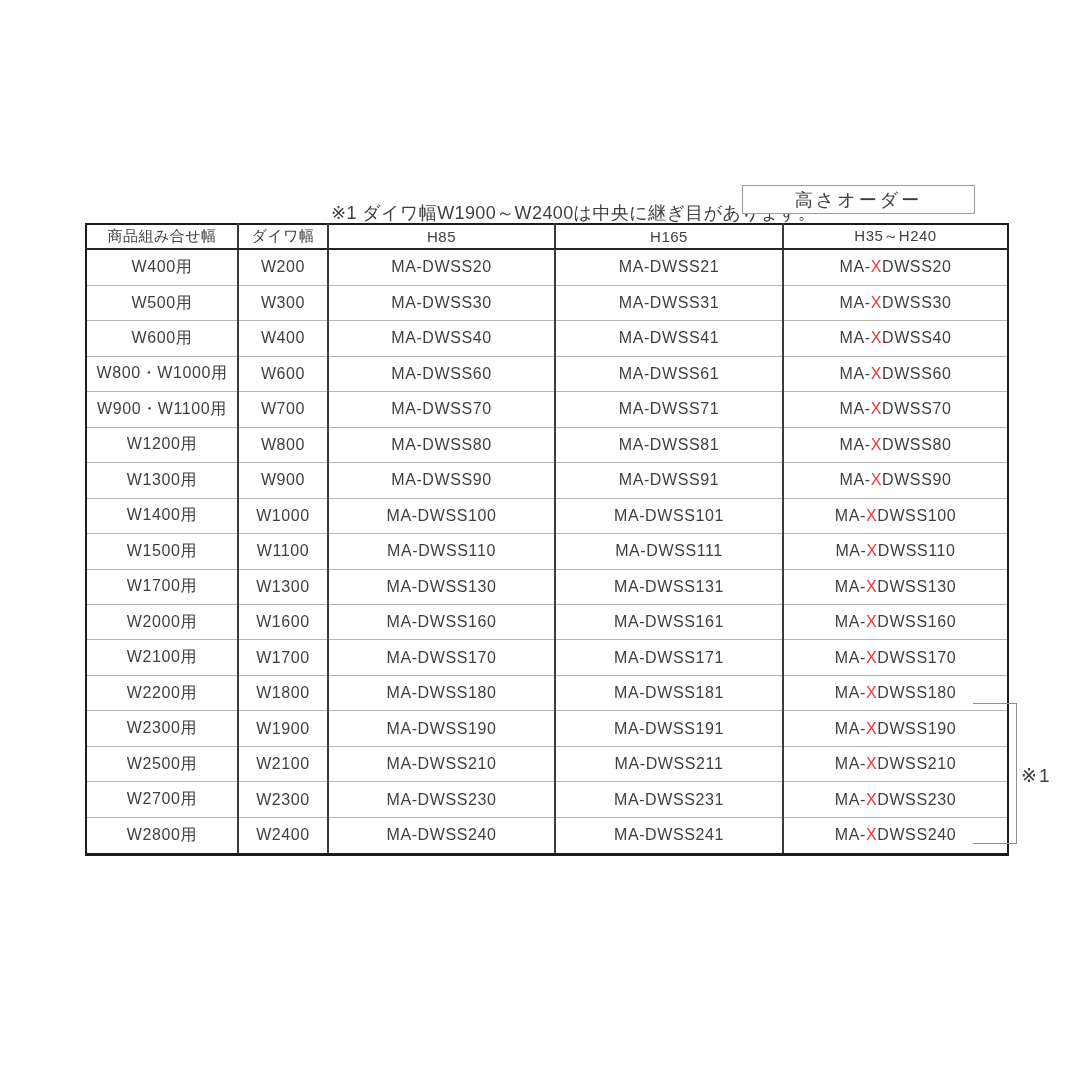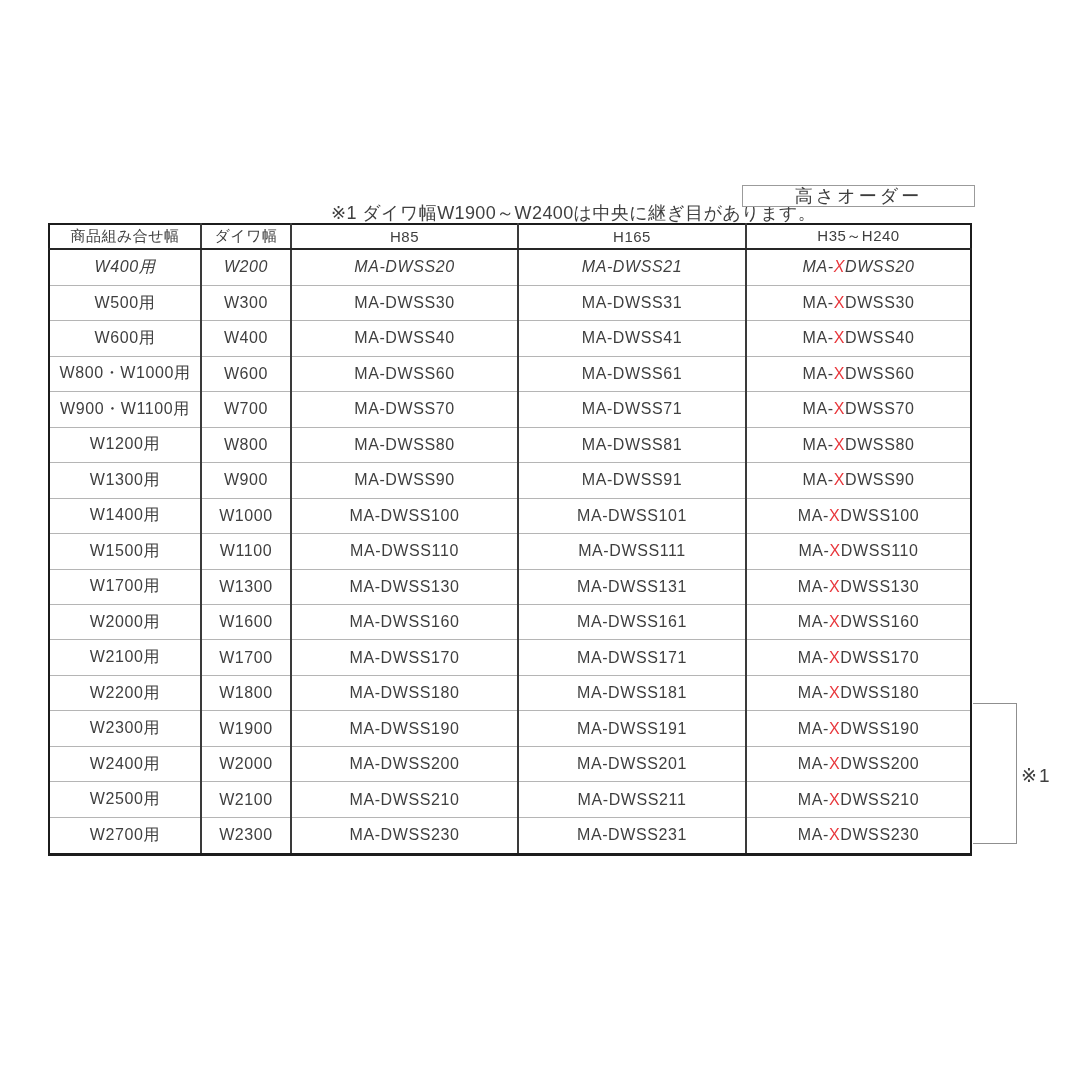--- a/index.html
+++ b/index.html
@@ -18,60 +18,60 @@
     font-size: 18px;
     letter-spacing: 0.4px;
     color: #3f3f3f;
     white-space: nowrap;
     margin-top: 9px;
   }
 
   .order-box {
     position: absolute;
     left: 742px; top: 185px;
-    width: 233px; height: 22px;
+    width: 233px; height: 29px;
     border: 1px solid #9b9b9b;
     background: #ffffff;
     display: flex; align-items: center; justify-content: center;
   }
   .order-box span {
     font-size: 18px;
     letter-spacing: 3px;
     color: #3c3c3c;
   }
 
   table.spec {
     position: absolute;
     left: 48px; top: 223px;
     width: 922px; height: 633px;
     border-collapse: collapse;
     table-layout: fixed;
     background: #ffffff;
   }
-  table.spec { border: 2px solid #1c1c1c; border-bottom-width: 3px; }
+  table.spec { border: 2px solid #1c1c1c; border-bottom-width: 3px; margin-left: 37px; }
   table.spec th, table.spec td {
     text-align: center;
     vertical-align: middle;
     font-weight: normal;
     color: #3f3f3f;
     overflow: hidden;
     white-space: nowrap;
   }
   table.spec th {
     height: 25px;
     font-size: 15px;
     border-bottom: 2px solid #262626;
     letter-spacing: 0.5px;
   }
   table.spec td {
     font-size: 16px;
     border-top: 1px solid #b5b5b5;
     letter-spacing: 0.6px;
   }
-  table.spec tbody tr:first-child td { border-top: none; font-style: italic; }
+  table.spec tbody tr:first-child td { border-top: none; }
   table.spec th + th, table.spec td + td { border-left: 2px solid #3a3a3a; }
   td .red, .red { color: #e8383d; }
 
   .bracket {
     position: absolute;
     left: 973px; top: 703px;
     width: 44px; height: 141px;
     border-top: 1px solid #8f8f8f;
     border-right: 1px solid #8f8f8f;
     border-bottom: 1px solid #8f8f8f;
@@ -206,39 +206,39 @@
           <td>MA-<span class="red">X</span>DWSS180</td>
         </tr>
         <tr>
           <td>W2300用</td>
           <td>W1900</td>
           <td>MA-DWSS190</td>
           <td>MA-DWSS191</td>
           <td>MA-<span class="red">X</span>DWSS190</td>
         </tr>
         <tr>
-          <td>W2400用</td>
-          <td>W2000</td>
-          <td>MA-DWSS200</td>
-          <td>MA-DWSS201</td>
-          <td>MA-<span class="red">X</span>DWSS200</td>
-        </tr>
-        <tr>
           <td>W2500用</td>
           <td>W2100</td>
           <td>MA-DWSS210</td>
           <td>MA-DWSS211</td>
           <td>MA-<span class="red">X</span>DWSS210</td>
         </tr>
         <tr>
           <td>W2700用</td>
           <td>W2300</td>
           <td>MA-DWSS230</td>
           <td>MA-DWSS231</td>
           <td>MA-<span class="red">X</span>DWSS230</td>
         </tr>
+        <tr>
+          <td>W2800用</td>
+          <td>W2400</td>
+          <td>MA-DWSS240</td>
+          <td>MA-DWSS241</td>
+          <td>MA-<span class="red">X</span>DWSS240</td>
+        </tr>
       </tbody>
   </table>
 
   <div class="bracket"></div>
   <div class="bracket-label">※1</div>
 
 </div>
 
 </body></html>

